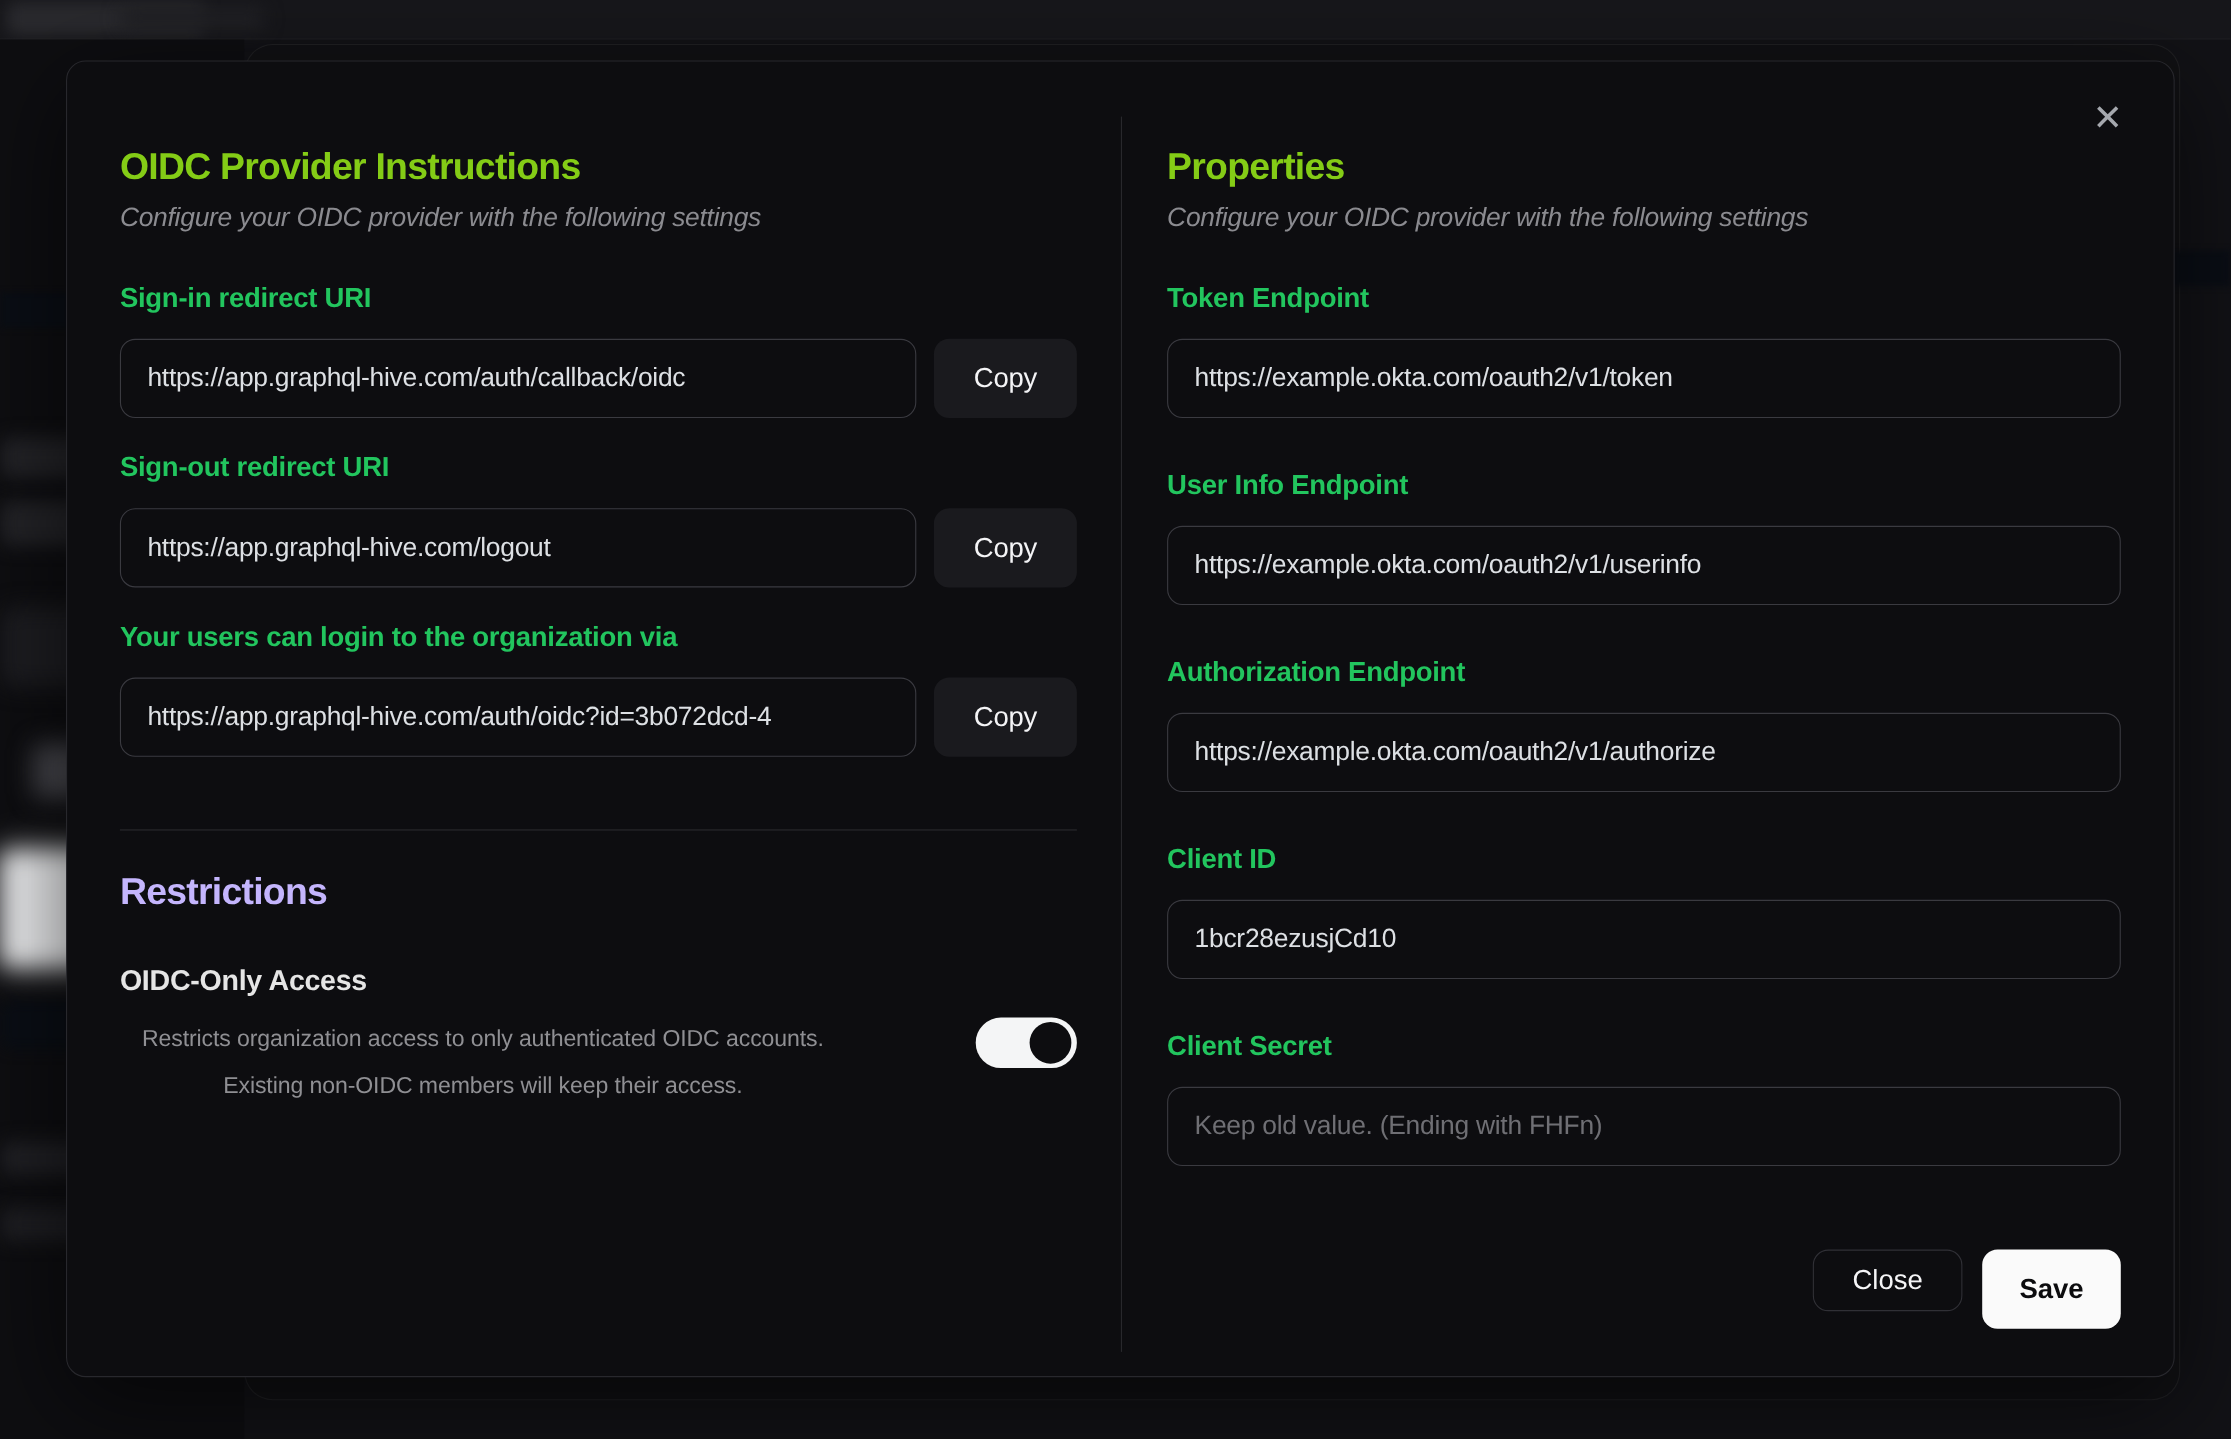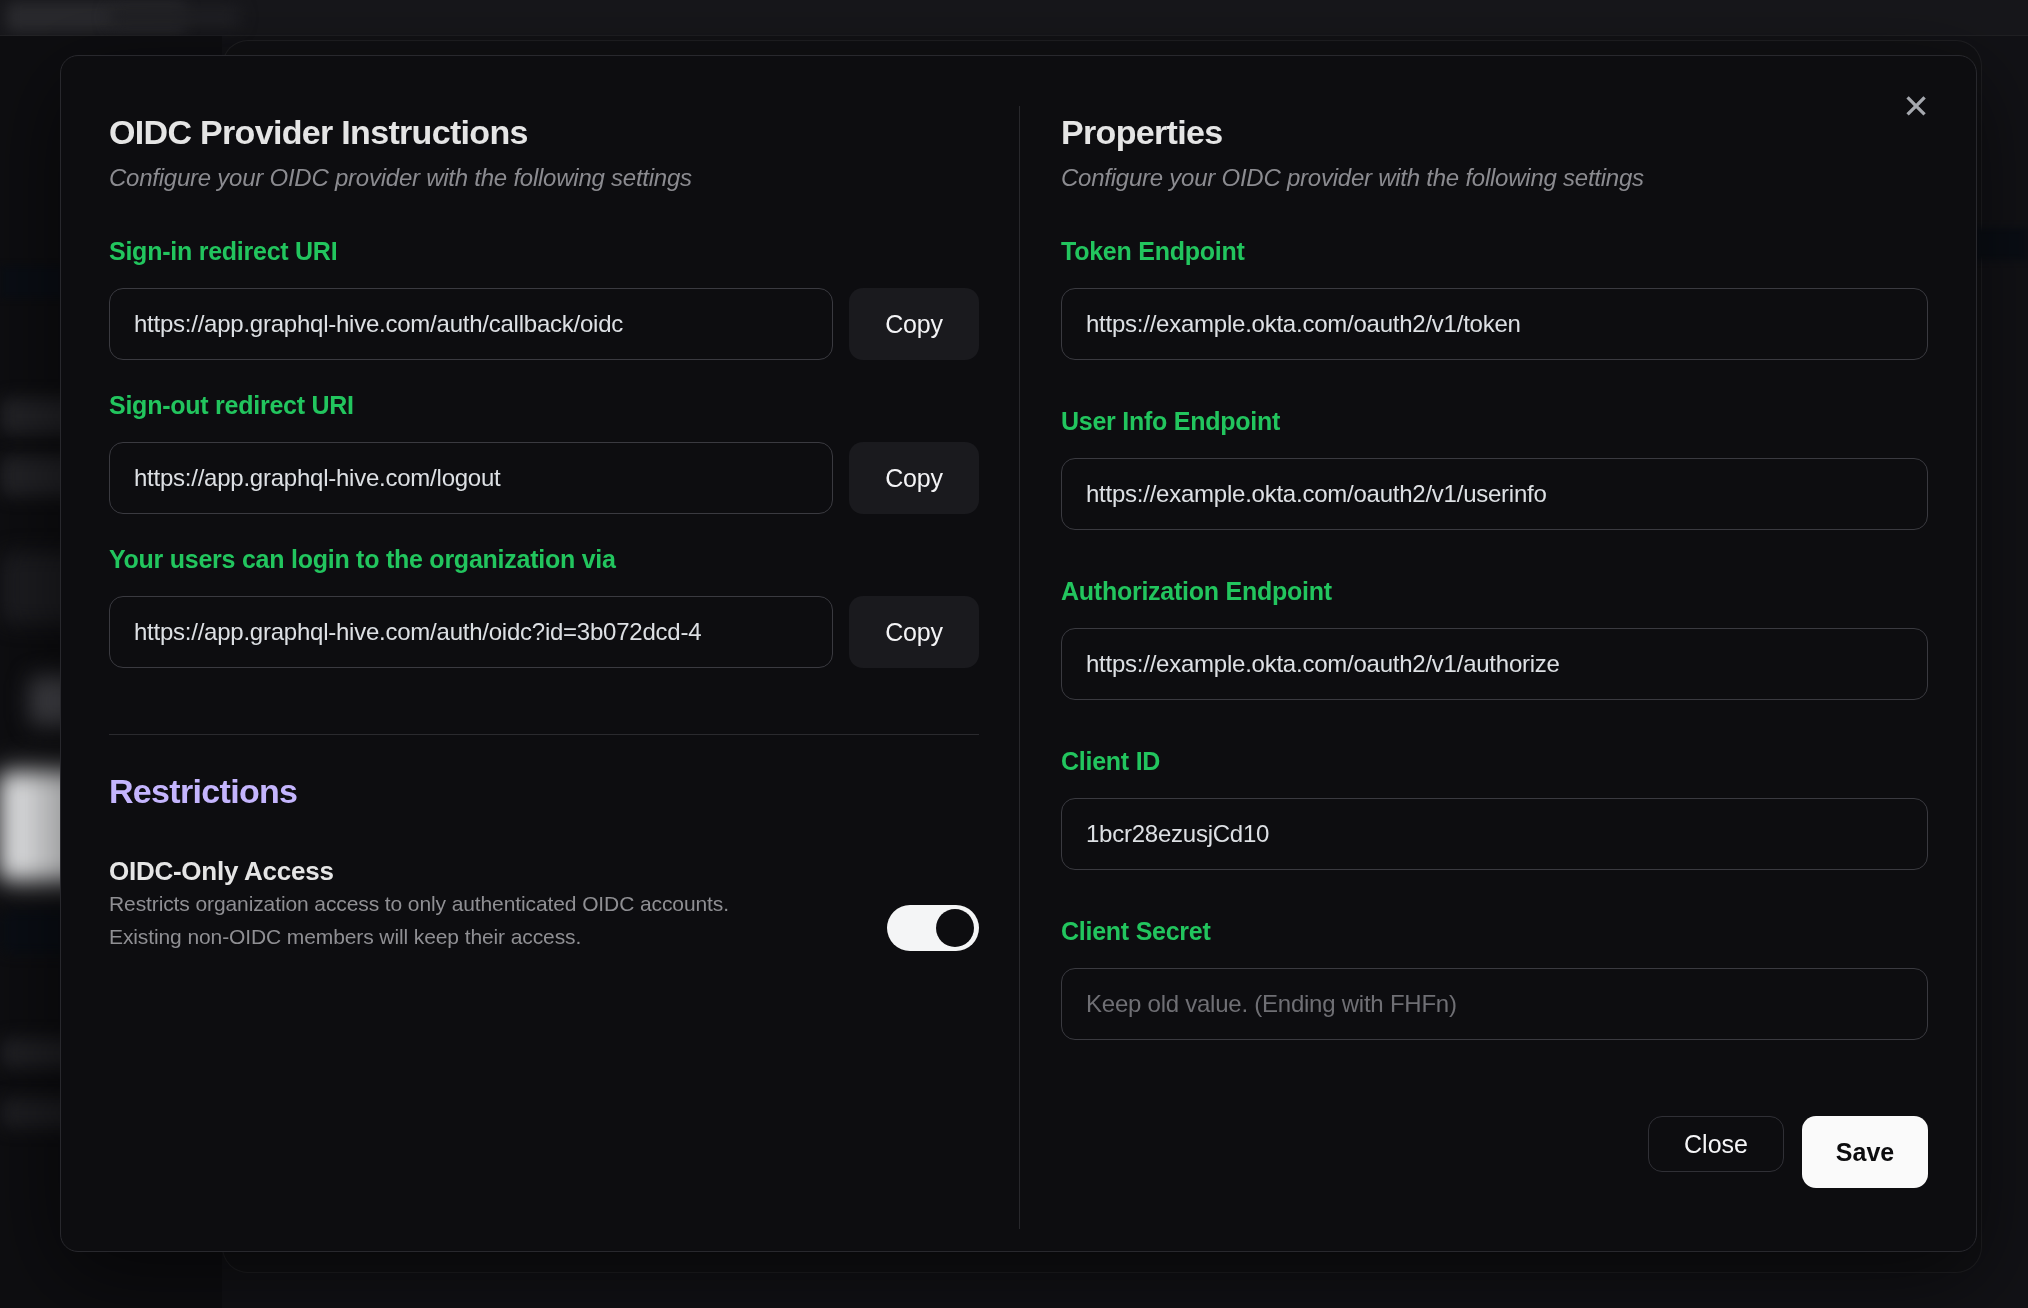--- a/index.html
+++ b/index.html
@@ -45,21 +45,21 @@
     position:absolute; top:28px; right:38px; width:44px; height:44px;
     background:none; border:none; color:#a5a8ae; font-size:33px; line-height:1;
     display:flex; align-items:center; justify-content:center; cursor:pointer;
     font-family:"DejaVu Sans", sans-serif;
   }
 
   .col { position:absolute; top:0; }
   .col-left  { left:48px;  width:870px; }
   .col-right { left:1000px; width:867px; }
 
-  .panel-title { margin-top:56px; font-size:34px; font-weight:600; letter-spacing:-0.02em; color:#e5e5e5; line-height:40px; }
+  .panel-title { margin-top:76px; font-size:34px; font-weight:600; letter-spacing:-0.02em; color:#84cc16; line-height:40px; }
   .panel-sub   { margin-top:10px; font-size:24px; color:#8b8b90; line-height:32px; letter-spacing:-0.01em;font-style:italic; }
 
   .field { margin-top:30px; }
   .field.first { margin-top:42px; }
   .col-right .field { margin-top:46px; }
   .col-right .field.first { margin-top:42px; }
   .field-label { font-size:25px; font-weight:600; color:#22c55e; line-height:30px; letter-spacing:-0.01em; }
   .input-row { display:flex; gap:16px; margin-top:22px;align-items:flex-end; }
   .text-input {
     flex:1; height:72px; min-width:0;
@@ -75,21 +75,21 @@
     color:#f4f4f6; font-size:25px; font-weight:500; cursor:pointer;
     font-family:"Liberation Sans", sans-serif; letter-spacing:-0.01em;
   }
 
   .hdivider { margin-top:66px; height:1px; background:#2a2a2e; }
 
   .restrictions-title { margin-top:36px; font-size:34px; font-weight:600; letter-spacing:-0.02em; color:#c4b5fd; line-height:40px; }
   .restriction-row { display:flex; justify-content:space-between; margin-top:44px; }
   .restriction-text { max-width:660px; }
   .restriction-label { font-size:26px; font-weight:600; color:#e5e5e5; line-height:32px; letter-spacing:-0.01em; }
-  .restriction-desc { margin-top:0; font-size:21px; color:#8f8f93; line-height:33px; letter-spacing:-0.005em; }
+  .restriction-desc { margin-top:16px; font-size:21px; color:#8f8f93; line-height:43px; letter-spacing:-0.005em;text-align:center; }
 
   .toggle {
     margin-top:50px; width:92px; height:46px; flex:0 0 92px;
     background:#f4f5f6; border-radius:23px; position:relative; cursor:pointer;
   }
   .toggle-thumb {
     position:absolute; top:4px; right:5px; width:38px; height:38px;
     border-radius:50%; background:#0d0d10;
   }
 

